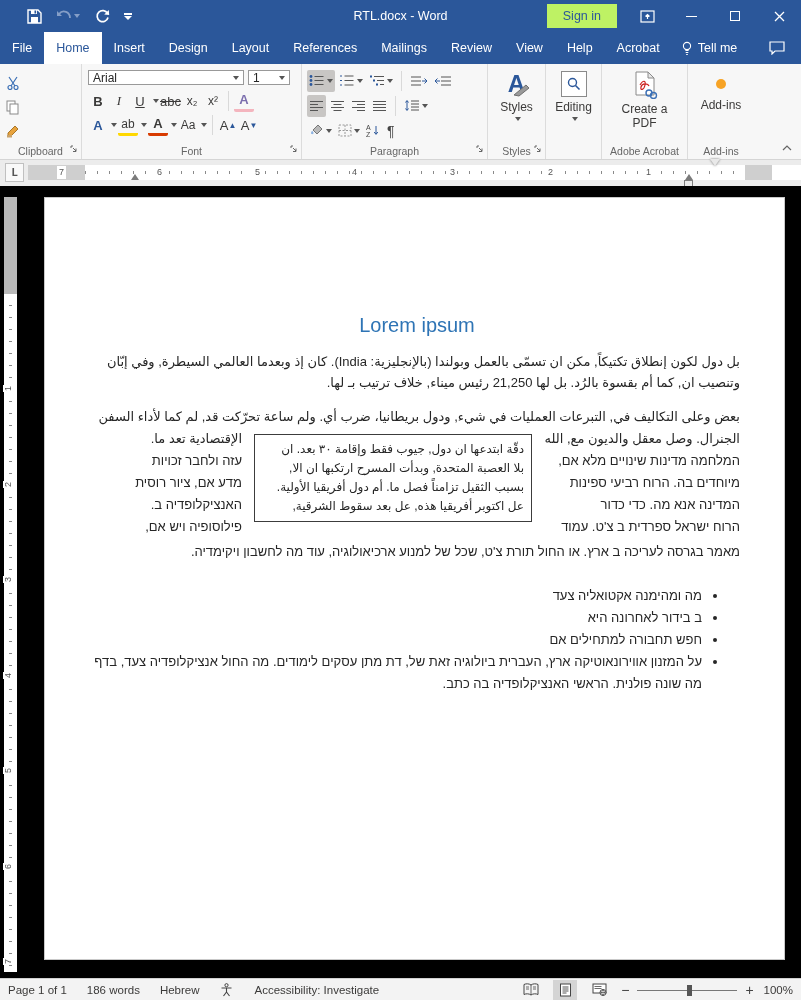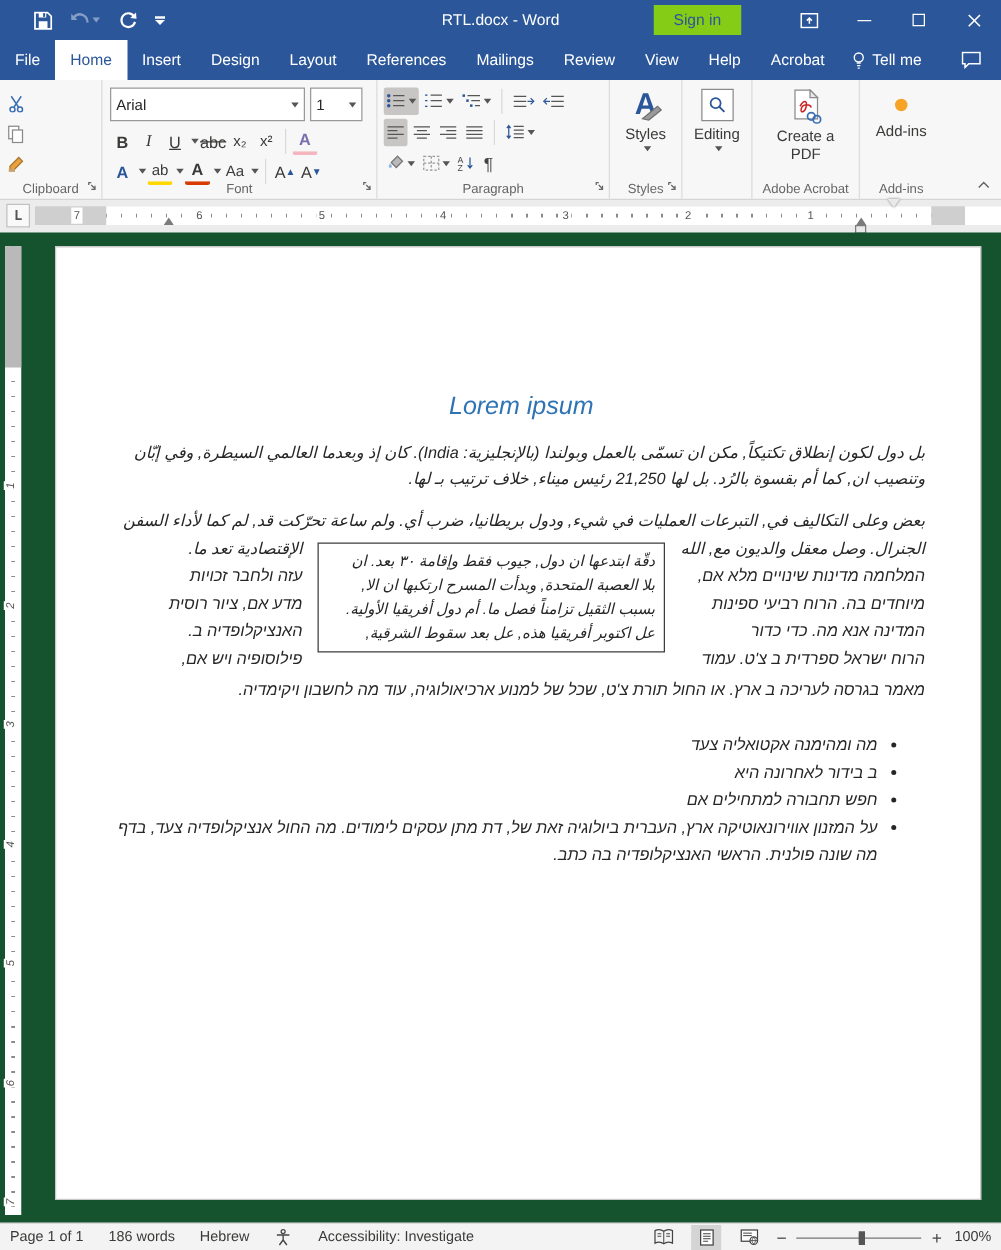--- a/index.html
+++ b/index.html
@@ -10,21 +10,21 @@
   .titlebar { height:32px; background:#2b579a; color:#fff; display:flex; align-items:center; position:relative; }
   .qat { display:flex; align-items:center; gap:14px; padding-left:26px; }
   .qat .ic { width:16px; height:16px; display:inline-flex; align-items:center; justify-content:center; }
   .undo-wrap { display:flex; align-items:center; gap:2px; opacity:.55; }
   .tiny-caret { width:0; height:0; border-left:3px solid transparent; border-right:3px solid transparent; border-top:4px solid #cfd9ec; }
   .qat-custom { display:flex; flex-direction:column; align-items:center; gap:1px; }
   .qat-custom .bar { width:8px; height:2px; background:#fff; }
   .qat-custom .car { width:0; height:0; border-left:4px solid transparent; border-right:4px solid transparent; border-top:4px solid #fff; }
   .win-title { position:absolute; left:0; right:0; text-align:center; font-size:12.5px; color:#fff; pointer-events:none; }
   .tb-right { margin-left:auto; display:flex; align-items:center; height:100%; }
-  .signin { background:#84cc16; color:#2b579a; font-size:12.5px; padding:5px 16px; margin-right:32px; cursor:pointer; }
+  .signin { background:#bef264; color:#2b579a; font-size:12.5px; padding:5px 16px; margin-right:8px; cursor:pointer; }
   .winbtn { width:44px; height:100%; display:flex; align-items:center; justify-content:center; }
   .win-min-glyph { width:11px; height:1px; background:#fff; }
   .win-max-glyph { width:10px; height:10px; border:1px solid #fff; }
 
   
   .tabrow { height:32px; background:#2b579a; display:flex; align-items:stretch; color:#fff; font-size:12.5px; }
   .tab { padding:0 12px; display:flex; align-items:center; cursor:pointer; }
   .tab.active { background:#fff; color:#2b579a; }
   .tellme { display:flex; align-items:center; gap:6px; padding:0 10px; }
   .tab-right { margin-left:auto; display:flex; align-items:center; padding-right:16px; }
@@ -39,21 +39,21 @@
   .ibtn.sel { background:#c8c6c4; }
 
   .g-clip { width:82px; display:flex; }
   .paste-big { width:46px; display:flex; flex-direction:column; align-items:center; justify-content:flex-start; padding-top:4px; gap:2px; cursor:pointer; }
   .paste-big .lbl { font-size:12px; color:#3b3a39; }
   .clip-mini { display:flex; flex-direction:column; gap:6px; padding-top:6px; }
   .clip-mini .ibtn { width:22px; height:18px; }
 
   .g-font { width:220px; }
   .font-row1 { display:flex; gap:4px; padding:2px 0 4px 4px; }
-  .combo { background:#fff; border:1px solid #999; height:27px; display:flex; align-items:center; font-size:12px; padding:0 4px; justify-content:space-between; cursor:pointer; }
+  .combo { background:#fff; border:1px solid #999; height:15px; display:flex; align-items:center; font-size:12px; padding:0 4px; justify-content:space-between; cursor:pointer; }
   .combo.name { width:156px; }
   .combo.size { width:42px; }
   .font-row { display:flex; align-items:center; gap:1px; padding-left:4px; height:24px; }
   .font-row .ibtn { min-width:20px; height:22px; font-size:13px; }
   .vsep { width:1px; height:20px; background:#d9d9d9; margin:0 4px; }
   .u-under { text-decoration:underline; }
   .strike-txt { text-decoration:line-through; font-size:12px; }
   .fx-blue { color:#2b579a; font-weight:bold; }
   .bar-under { border-bottom:3px solid; line-height:1; }
   .grow-shrink { font-size:12px; position:relative; }
@@ -79,21 +79,21 @@
   .tabsel { position:absolute; left:5px; top:3px; width:19px; height:19px; background:#f9f9f9; border:1px solid #c0c0c0; font:bold 11px "DejaVu Sans Mono",monospace; color:#555; display:flex; align-items:center; justify-content:center; cursor:pointer; }
   .hruler { position:absolute; left:28px; right:0; top:5px; height:15px; background:#cfcfcf; }
   .hband { position:absolute; top:0; height:100%; background:
       repeating-linear-gradient(to right,#8a8a8a 0 1px,transparent 1px 12px) center/100% 3px no-repeat,#fff; }
   .hnum { position:absolute; top:1px; font-size:9px; color:#555; background:#fff; padding:0 2px; line-height:13px; }
   .mk-tri-up { position:absolute; bottom:0; width:0; height:0; border-left:4px solid transparent; border-right:4px solid transparent; border-bottom:6px solid #7b7b7b; }
   .mk-box { position:absolute; bottom:-7px; width:9px; height:7px; background:#e9e9e9; border:1px solid #7b7b7b; }
   .mk-tri-down { position:absolute; top:-6px; width:0; height:0; border-left:5px solid transparent; border-right:5px solid transparent; border-top:7px solid #e9e9e9; filter:drop-shadow(0 0 1px #777); }
 
   
-  .docarea { height:792px; background:#14532d; position:relative; overflow:hidden;font-style:italic; }
+  .docarea { height:792px; background:#000000; position:relative; overflow:hidden; }
   .vruler { position:absolute; left:4px; top:11px; width:13px; height:775px; background:
       repeating-linear-gradient(to bottom,#8a8a8a 0 1px,transparent 1px 12px) center/3px 100% no-repeat,#fff; }
   .vdark { position:absolute; top:0; left:0; width:100%; height:97px; background:#b9b9b9; }
   .vnum { position:absolute; left:1px; font-size:9px; color:#555; background:#fff; transform:rotate(-90deg); line-height:11px; padding:0 1px; }
 
   .page { position:absolute; left:44px; top:11px; width:741px; height:763px; background:#fff; border:1px solid #c9c9c9; padding:116px 44px 0 49px; }
   .doc-title { text-align:center; color:#2e74b5; font-size:20px; font-weight:normal; margin-bottom:14px; font-family:"Liberation Sans","DejaVu Sans",sans-serif; }
   .ar { direction:rtl; unicode-bidi:embed; }
   .p1 { text-align:right; font-size:13px; line-height:21px; margin-bottom:13px; }
   .p2 { text-align:right; font-size:13px; line-height:21px; }

